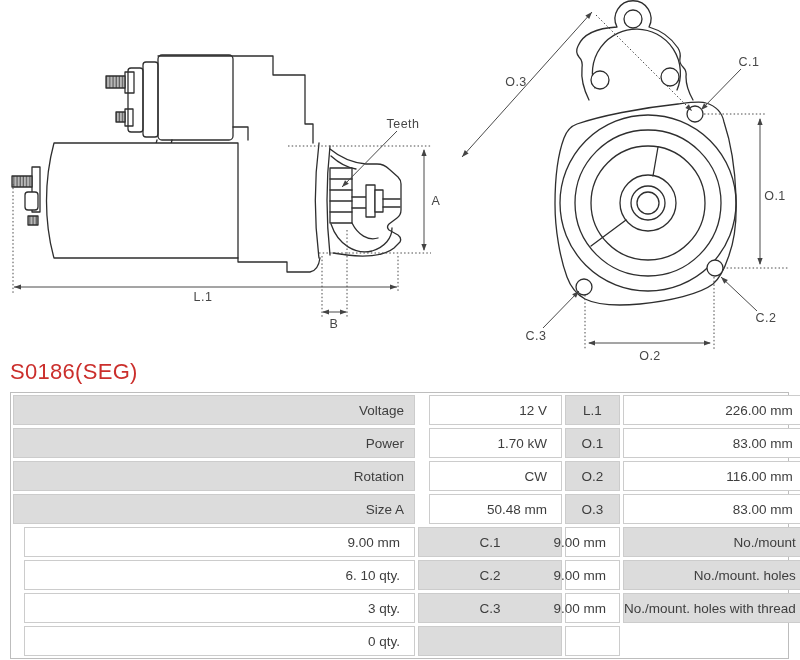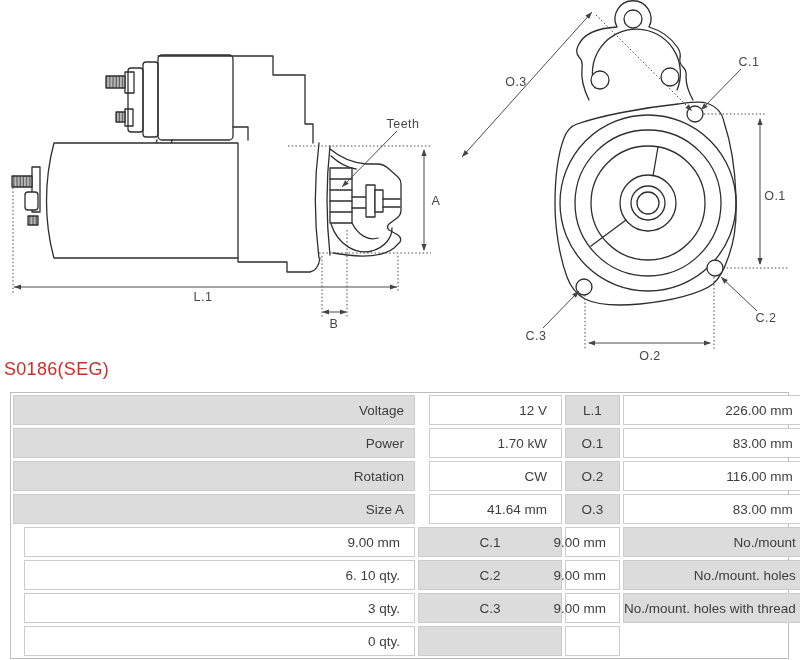--- a/index.html
+++ b/index.html
@@ -3,21 +3,21 @@
 <meta charset="utf-8">
 <style>
   html,body{margin:0;padding:0;background:#fff;font-family:"Liberation Sans",sans-serif;}
   #stage{position:relative;width:800px;height:660px;background:#fff;overflow:hidden;}
   svg{position:absolute;overflow:visible;}
   svg text{font-family:"Liberation Sans",sans-serif;font-size:12.5px;fill:#474747;letter-spacing:.5px;}
   .outline{stroke:#2e2e2e;stroke-width:1.3;fill:none;stroke-linejoin:round;stroke-linecap:round;}
   .dimline{stroke:#4a4a4a;stroke-width:1;fill:none;}
   .dotted{stroke:#4a4a4a;stroke-width:1;fill:none;stroke-dasharray:1.5 2.2;}
   .arrow{fill:#444;stroke:none;}
-  #part-code{position:absolute;left:4px;top:359px;font-size:18px;letter-spacing:.3px;}
+  #part-code{position:absolute;left:10px;top:359px;font-size:22px;letter-spacing:.3px;}
   .spec-table{position:absolute;left:10px;top:392px;width:779px;box-sizing:border-box;
     border:1px solid #bdbdbd;background:#fff;padding:2px;display:grid;
     grid-template-columns:402px 144px 55px 1fr;gap:3px;}
   .cell{height:30px;box-sizing:border-box;border:1px solid #cccccc;display:flex;align-items:center;
     font-size:13.5px;color:#3e3e3e;white-space:nowrap;}
   .cell.lab{background:#dcdcdc;justify-content:flex-end;padding-right:10px;}
   .cell.val{background:#fff;justify-content:flex-end;padding-right:14px;margin-left:11px;}
   .cell.dim{background:#dcdcdc;justify-content:center;}
   .cell.dimval{background:#fff;justify-content:flex-end;padding-right:13px;}
 </style>
@@ -159,21 +159,21 @@
       <div class="cell dimval">226.00 mm</div>
       <div class="cell lab">Power</div>
       <div class="cell val">1.70 kW</div>
       <div class="cell dim">O.1</div>
       <div class="cell dimval">83.00 mm</div>
       <div class="cell lab">Rotation</div>
       <div class="cell val">CW</div>
       <div class="cell dim">O.2</div>
       <div class="cell dimval">116.00 mm</div>
       <div class="cell lab">Size A</div>
-      <div class="cell val">41.64 mm</div>
+      <div class="cell val">50.48 mm</div>
       <div class="cell dim">O.3</div>
       <div class="cell dimval">83.00 mm</div>
       <div class="cell val">9.00 mm</div>
       <div class="cell dim">C.1</div>
       <div class="cell dimval">9.00 mm</div>
       <div class="cell lab">No./mount</div>
       <div class="cell val">6. 10 qty.</div>
       <div class="cell dim">C.2</div>
       <div class="cell dimval">9.00 mm</div>
       <div class="cell lab">No./mount. holes</div>

